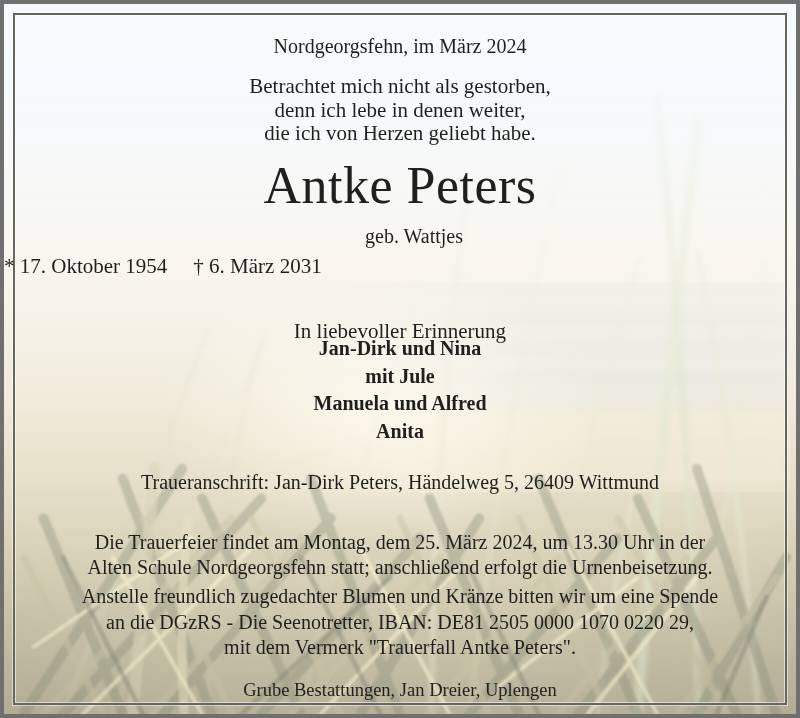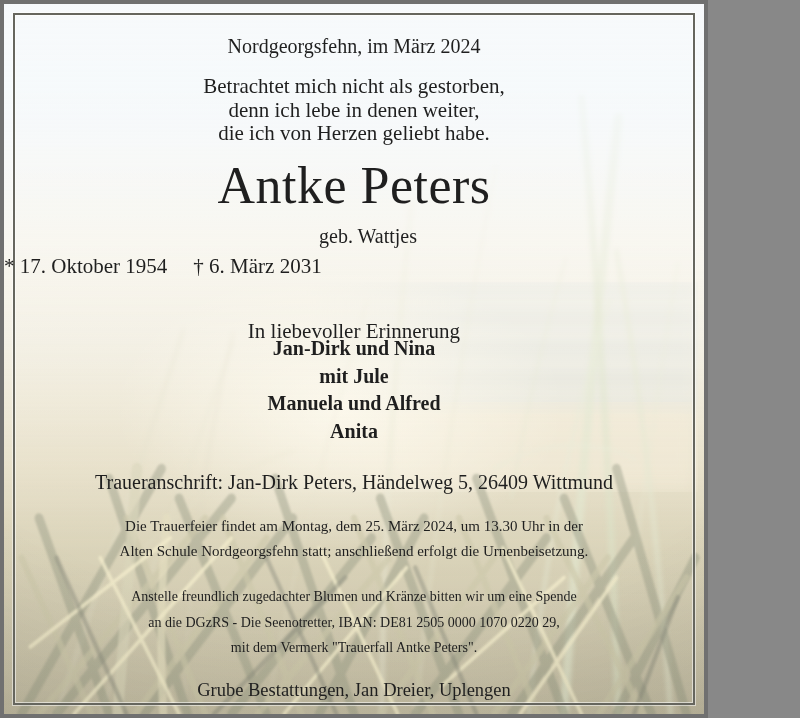--- a/index.html
+++ b/index.html
@@ -1,18 +1,18 @@
 <!DOCTYPE html>
 <html><head>
 <meta charset="utf-8">
 <style>
   html,body{margin:0;padding:0;background:#888;}
   .card{
     position:relative;
-    width:708px;height:718px;
+    width:800px;height:718px;
     box-sizing:border-box;
     overflow:hidden;
     font-family:"Liberation Serif","DejaVu Serif",serif;
     color:#1f1f1f;
     border:4px solid #707070;
     background:linear-gradient(180deg,
       #f1f5f7 0%, #f3f4f2 20%, #f5f1e8 34%,
       #ece8db 46%, #e6dfc9 56%, #dcd3b6 66%,
       #c9c1a0 78%, #b7af90 90%, #aaa284 100%);
   }
@@ -56,22 +56,22 @@
   .content{position:absolute;inset:0;text-align:center;}
   .line{position:absolute;left:0;right:0;}
   .place-date{top:31px;font-size:20px;}
   .verse{top:71px;font-size:21px;line-height:23.5px;}
   .name{top:152px;font-size:52px;letter-spacing:.5px;}
   .maiden{top:221px;font-size:20px;padding-left:28px;}
   .dates{top:250px;font-size:21px;display:flex;justify-content:flex-start;gap:26px;}
   .memory{top:315px;font-size:21px;}
   .mourners{top:331px;font-size:20px;font-weight:bold;line-height:27.5px;}
   .address{top:467px;font-size:20px;}
-  .funeral{top:510px;font-size:15px;line-height:25px;text-align:center;}
-  .donation{top:580px;font-size:14px;line-height:25.5px;}
+  .funeral{top:526px;font-size:20px;line-height:25px;text-align:center;}
+  .donation{top:580px;font-size:20px;line-height:25.5px;}
   .home{top:676px;font-size:18.5px;}
 </style>
 </head>
 <body>
 
 <div class="card">
 
   <div class="photo">
     <div class="sea"></div>
     <div class="sand"></div>

